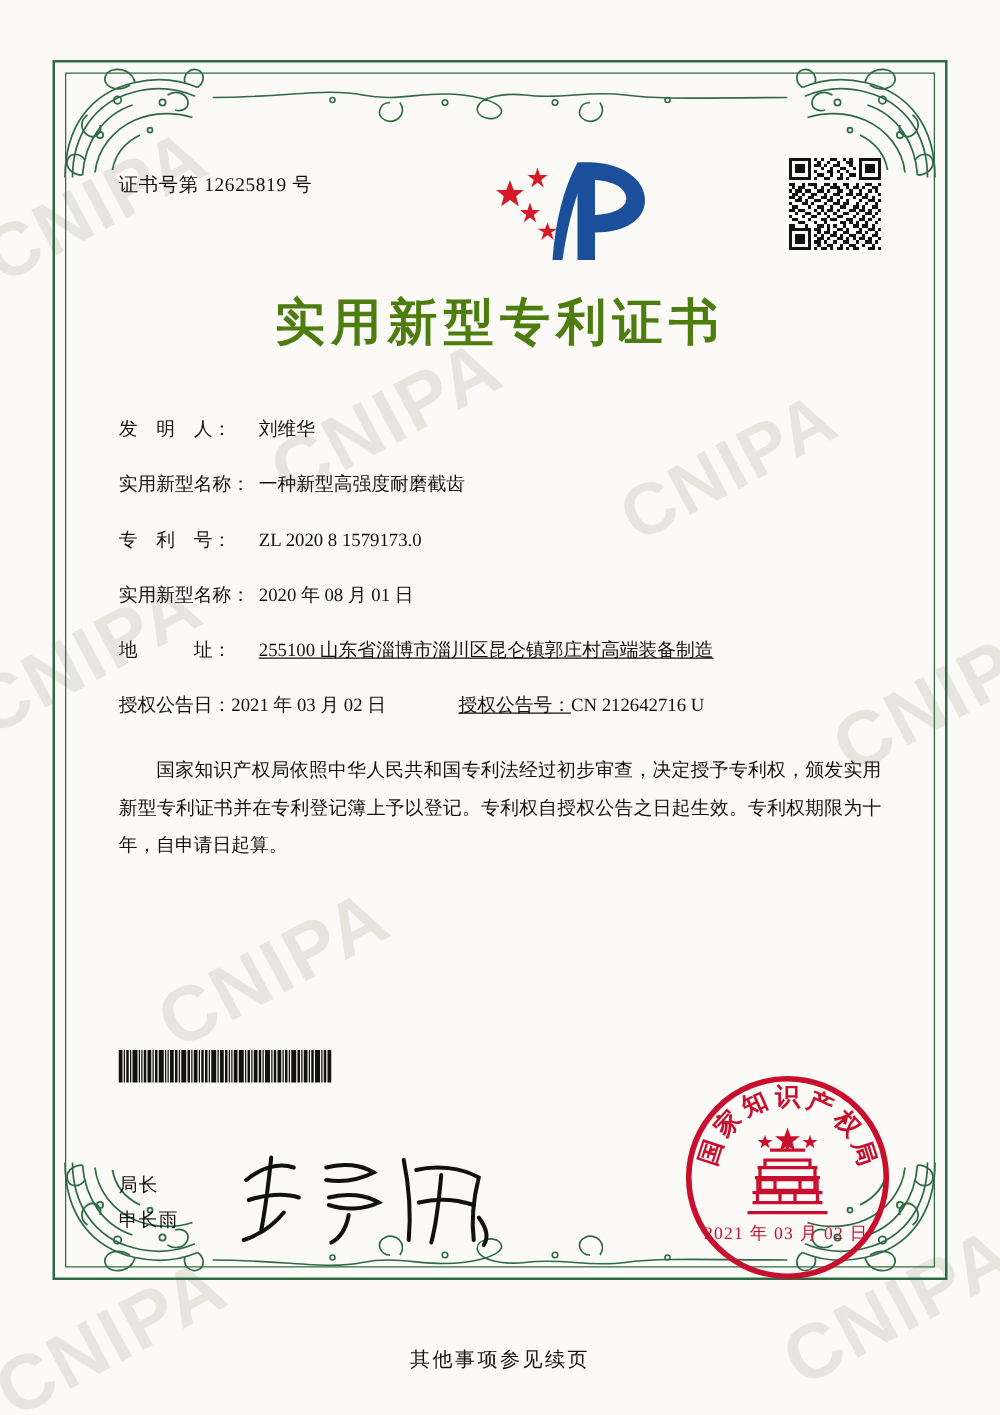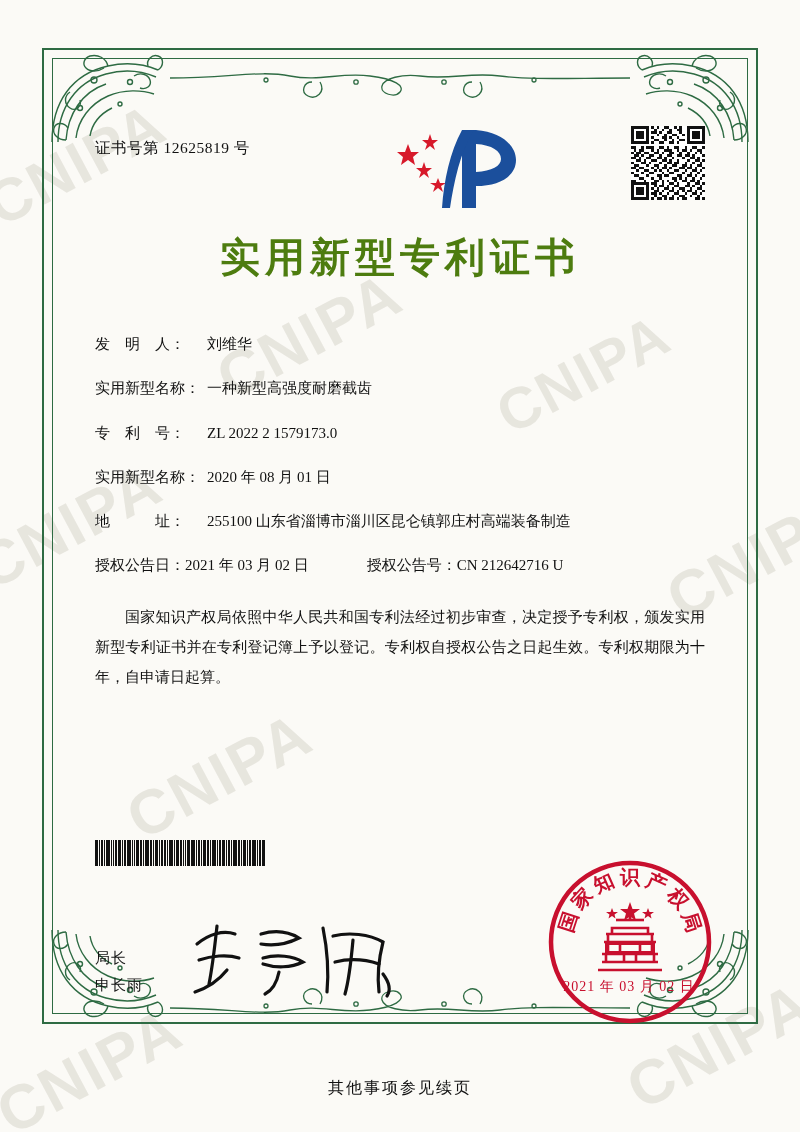--- a/index.html
+++ b/index.html
@@ -146,31 +146,31 @@
     line-height: 1.55;
   }
   .flabel {
     width: 112px;
     flex: 0 0 112px;
     white-space: nowrap;
   }
   .fvalue {
     flex: 1;
   }
-  .fvalue .l2 { display: block; }
+  .fvalue .l2 { display: block; text-decoration: underline; }
 
   .field-inline {
     display: flex;
     align-items: flex-start;
     margin-bottom: 18px;
     font-size: 15px;
     line-height: 1.55;
   }
   .seg { white-space: nowrap; }
-  .seg.second { margin-left: 58px; }
+  .seg.second { margin-left: 58px; text-decoration: underline; }
 
   .paras {
     margin-top: 24px;
     font-size: 15px;
     line-height: 2.0;
     color: #111;
     text-align: justify;
   }
   .para { text-indent: 2em; }
 
@@ -190,21 +190,21 @@
     gap: 1px;
     width: 215px;
   }
   .barcode i {
     display: block;
     background: #111;
     height: 100%;
   }
   .sign-row {
     display: flex;
-    align-items: flex-end;
+    align-items: center;
     margin-top: 48px;
   }
   .sign-labels {
     font-size: 15px;
     line-height: 1.85;
     color: #111;
     padding-top: 14px;
     letter-spacing: 1px;
   }
   .signature {
@@ -621,21 +621,21 @@
         <div class="fvalue">刘维华</div>
       </div>
 
       <div class="field">
         <div class="flabel">实用新型名称：</div>
         <div class="fvalue">一种新型高强度耐磨截齿</div>
       </div>
 
       <div class="field">
         <div class="flabel">专　利　号：</div>
-        <div class="fvalue">ZL 2022 2 1579173.0</div>
+        <div class="fvalue">ZL 2020 8 1579173.0</div>
       </div>
 
       <div class="field">
         <div class="flabel">实用新型名称：</div>
         <div class="fvalue">2020 年 08 月 01 日</div>
       </div>
 
 
       <div class="field">
         <div class="flabel">地　　　址：</div>

